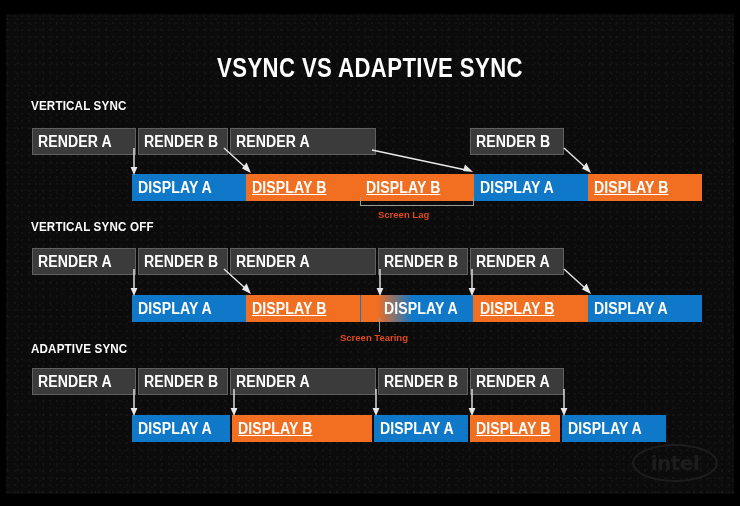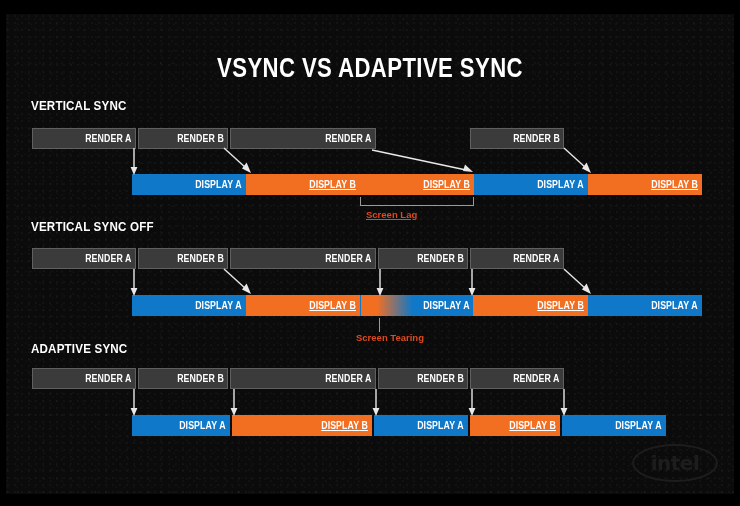--- a/index.html
+++ b/index.html
@@ -65,26 +65,26 @@
     letter-spacing: 0.2px;
     transform: scaleX(0.86);
     transform-origin: left top;
     white-space: nowrap;
     z-index: 3;
   }
 
   
   .bar {
     position: absolute;
-    height: 21px;
+    height: 27px;
     display: flex;
     align-items: center;
-    justify-content: flex-end;
+    justify-content: flex-start;
     color: #ffffff;
-    font-size: 10px;
+    font-size: 16px;
     font-weight: bold;
     letter-spacing: 0.1px;
     white-space: nowrap;
     z-index: 4;
   }
   .bar span {
     display: inline-block;
     transform: scaleX(0.88);
     transform-origin: center;
   }
@@ -211,21 +211,21 @@
   <svg class="arrow" style="top:148px;left:370px;" width="110" height="30">
     <line x1="2" y1="2" x2="96" y2="22"></line>
       <polygon points="103,24 93,23 95,16.5"></polygon>
   </svg>
   <svg class="arrow" style="top:148px;left:562px;" width="36" height="30">
     <line x1="2" y1="0" x2="24" y2="20"></line>
       <polygon points="29,25 20,20.5 24.6,14.6"></polygon>
   </svg>
 
   <div class="bracket" style="top:197px;left:360px;width:114px;height:9px;"></div>
-  <div class="annot" style="top:209px;left:366px;text-decoration:underline;">Screen Lag</div>
+  <div class="annot" style="top:209px;left:378px;">Screen Lag</div>
 
   <div class="section-label" style="top:219px;left:31px;">VERTICAL SYNC OFF</div>
 
   <div class="bar render" style="top:248px;left:32px;width:104px;">
     <span>RENDER A</span>
     </div>
   <div class="bar render" style="top:248px;left:138px;width:90px;">
     <span>RENDER B</span>
     </div>
   <div class="bar render" style="top:248px;left:230px;width:146px;">
@@ -269,21 +269,21 @@
   <svg class="arrow" style="top:269px;left:464px;" width="22" height="30">
     <line x1="8" y1="0" x2="8" y2="20"></line>
       <polygon points="8,27 4.6,19 11.4,19"></polygon>
   </svg>
   <svg class="arrow" style="top:269px;left:562px;" width="36" height="30">
     <line x1="2" y1="0" x2="24" y2="20"></line>
       <polygon points="29,25 20,20.5 24.6,14.6"></polygon>
   </svg>
 
   <div class="tear-tick" style="top:318px;left:379px;height:14px;"></div>
-  <div class="annot" style="top:332px;left:356px;">Screen Tearing</div>
+  <div class="annot" style="top:332px;left:340px;">Screen Tearing</div>
 
   <div class="section-label" style="top:341px;left:31px;">ADAPTIVE SYNC</div>
 
   <div class="bar render" style="top:368px;left:32px;width:104px;">
     <span>RENDER A</span>
     </div>
   <div class="bar render" style="top:368px;left:138px;width:90px;">
     <span>RENDER B</span>
     </div>
   <div class="bar render" style="top:368px;left:230px;width:146px;">

